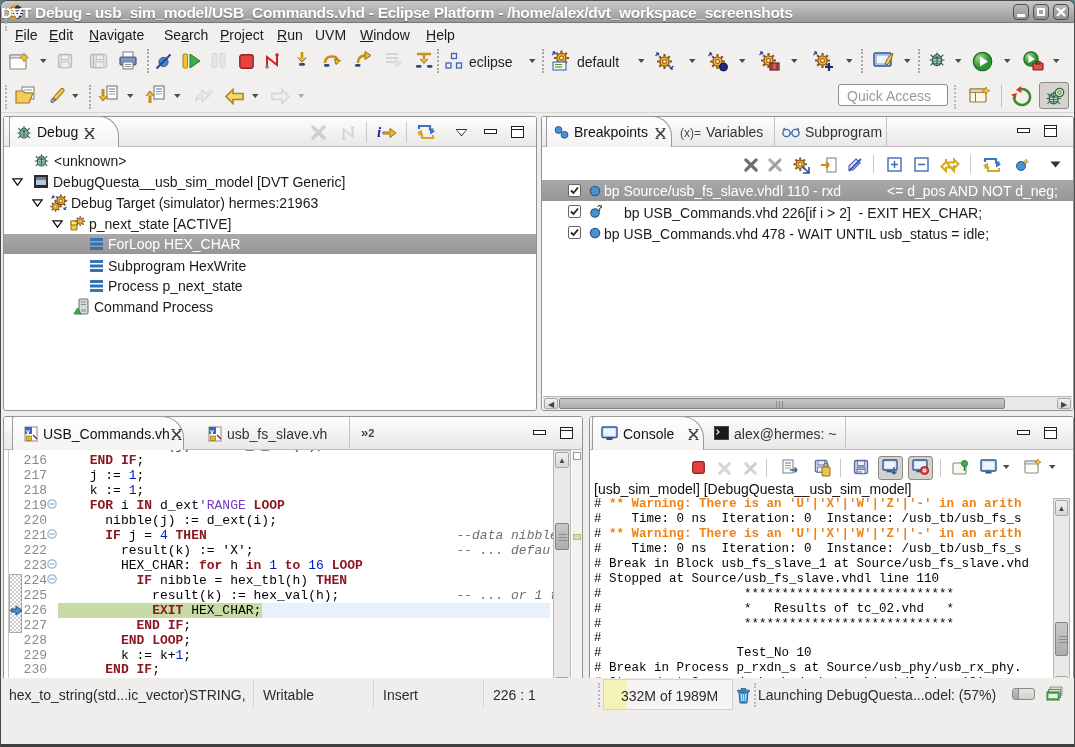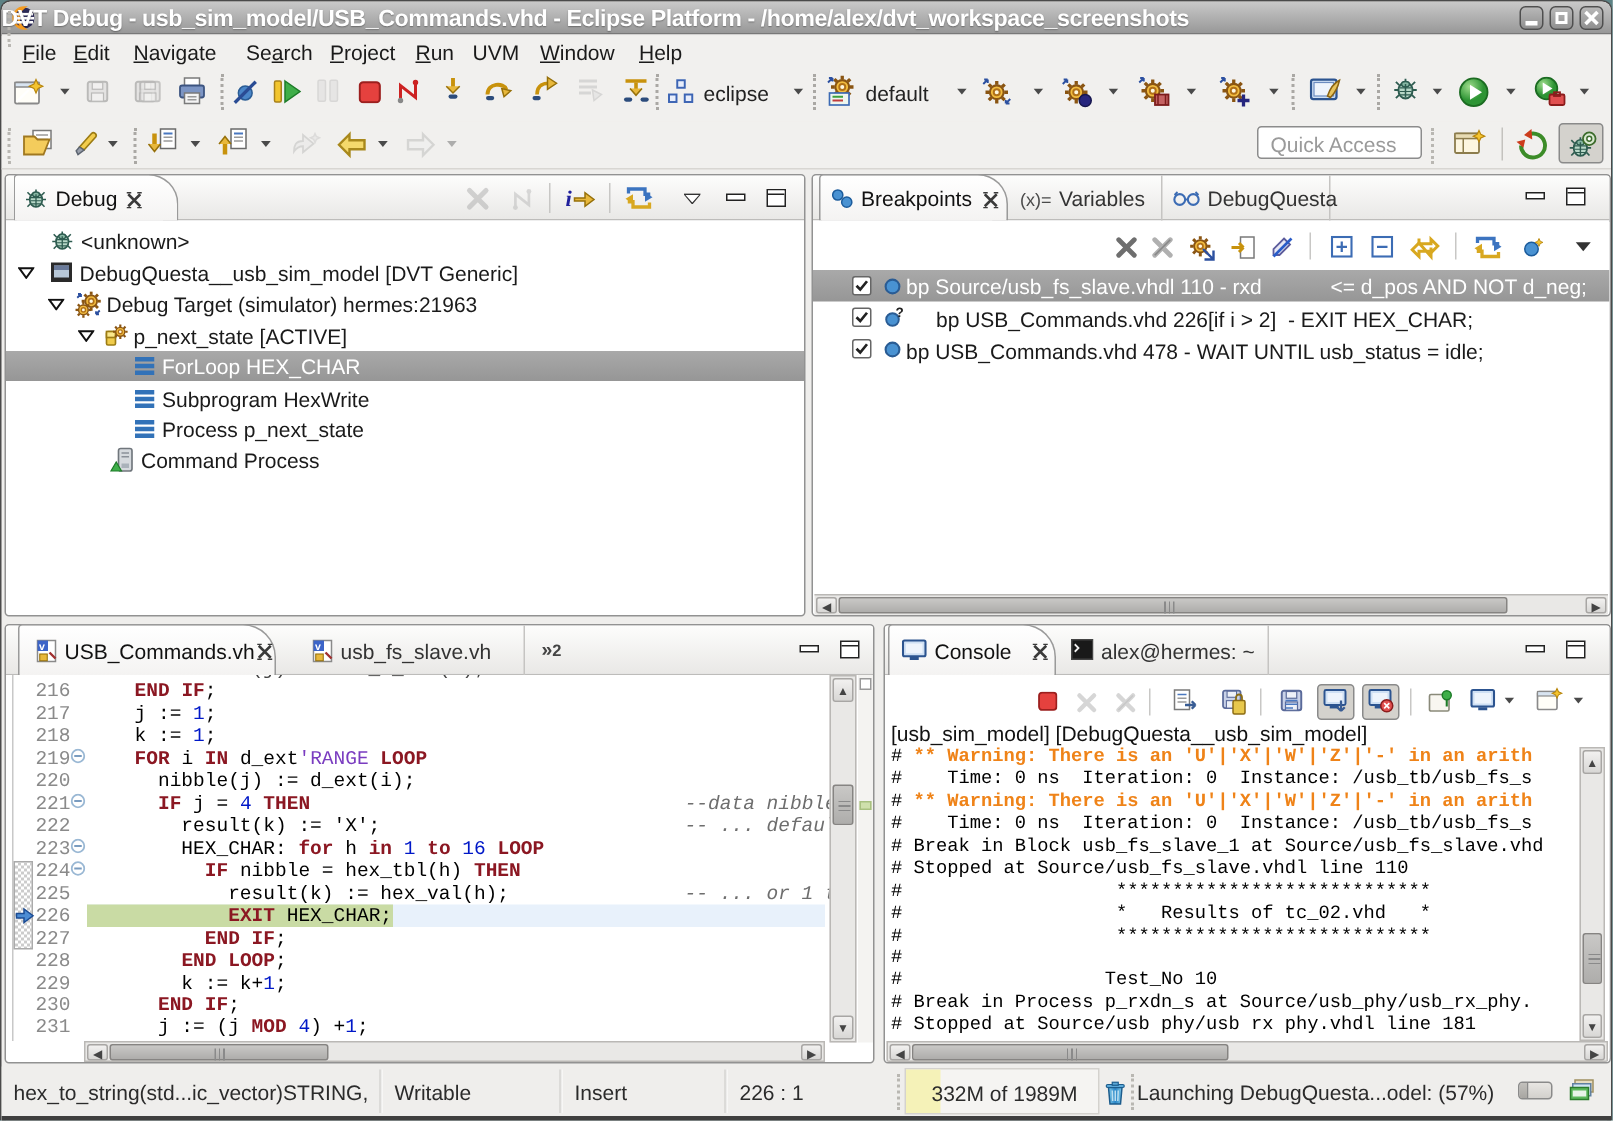--- a/index.html
+++ b/index.html
@@ -36,21 +36,21 @@
 
 .cl{position:absolute;white-space:pre;font-family:"Liberation Mono",monospace;font-size:13px;color:#000;}
 .kw{color:#8b1722;font-weight:bold;}
 .num{color:#0018c8;}
 .str{color:#1s2;}
 .cm{color:#6e6e6e;font-style:italic;}
 .attr{color:#7a3cc0;}
 
 .cons{position:absolute;white-space:pre;font-family:"Liberation Mono",monospace;font-size:12.5px;color:#000;}
 .warn{color:#ef8318;font-weight:bold;}
-#status{position:absolute;left:0;top:710px;width:1073px;height:33px;background:#efeeec;font-size:14px;color:#2b2b2b;padding-left:44px;}
+#status{position:absolute;left:0;top:677px;width:1073px;height:33px;background:#efeeec;font-size:14px;color:#2b2b2b;padding-left:44px;}
 .ssep{position:absolute;top:2px;height:29px;width:2px;background:linear-gradient(90deg,#c9c8c5,#ffffff);}
 .wbtn{position:absolute;top:3px;width:16px;height:16px;background:linear-gradient(#b8b8b8,#909090);border:1px solid #4f4f4f;border-radius:4px;}
 svg{display:block;}
 </style>
 </head><body>
 <div id="win">
 
 <div id="title">
   <svg class="a" style="left:7px;top:3px" width="16" height="16" viewBox="0 0 16 16">
     <circle cx="8" cy="8" r="7" fill="#2c2a56"></circle>
@@ -549,21 +549,21 @@
   <div class="itab" style="left:130px;width:103px;">
     <span class="a" style="left:8px;top:9px;font-size:12px;color:#4a4a4a;">(x)=</span>
     <span class="tlabel" style="left:34px;color:#333">Variables</span>
   </div>
   <div class="itab" style="left:233px;width:112px;">
     <svg class="ic" style="left:7px;top:9px" width="18" height="13" viewBox="0 0 18 13">
       <circle cx="4.5" cy="7" r="3.6" fill="none" stroke="#3c6cb4" stroke-width="1.4"></circle>
       <circle cx="13.5" cy="7" r="3.6" fill="none" stroke="#3c6cb4" stroke-width="1.4"></circle>
       <path d="M8.1 7L9.9 7M1 4L3 2M17 4L15 2" stroke="#3c6cb4" stroke-width="1.2"></path>
     </svg>
-    <span class="tlabel" style="left:30px;color:#333">DebugQuesta</span>
+    <span class="tlabel" style="left:30px;color:#333">Subprogram</span>
   </div>
   <div class="minmax" style="left:475px;">
         <div style="width:13px;height:5px;border:1px solid #222;background:#fff;margin-top:3px"></div>
       </div>
   <div class="minmax" style="left:502px;">
         <div style="width:13px;height:12px;border:1px solid #222;background:#fff">
           <div style="height:3px;border-bottom:1px solid #222"></div>
         </div>
       </div>
 

